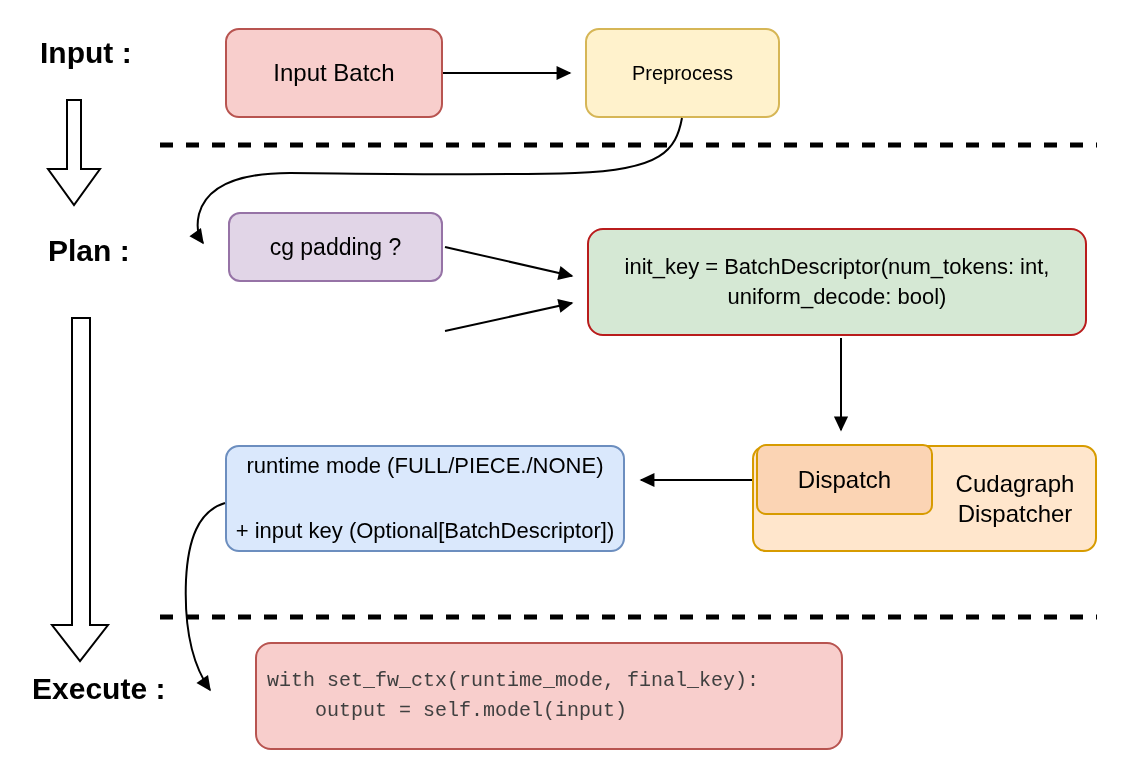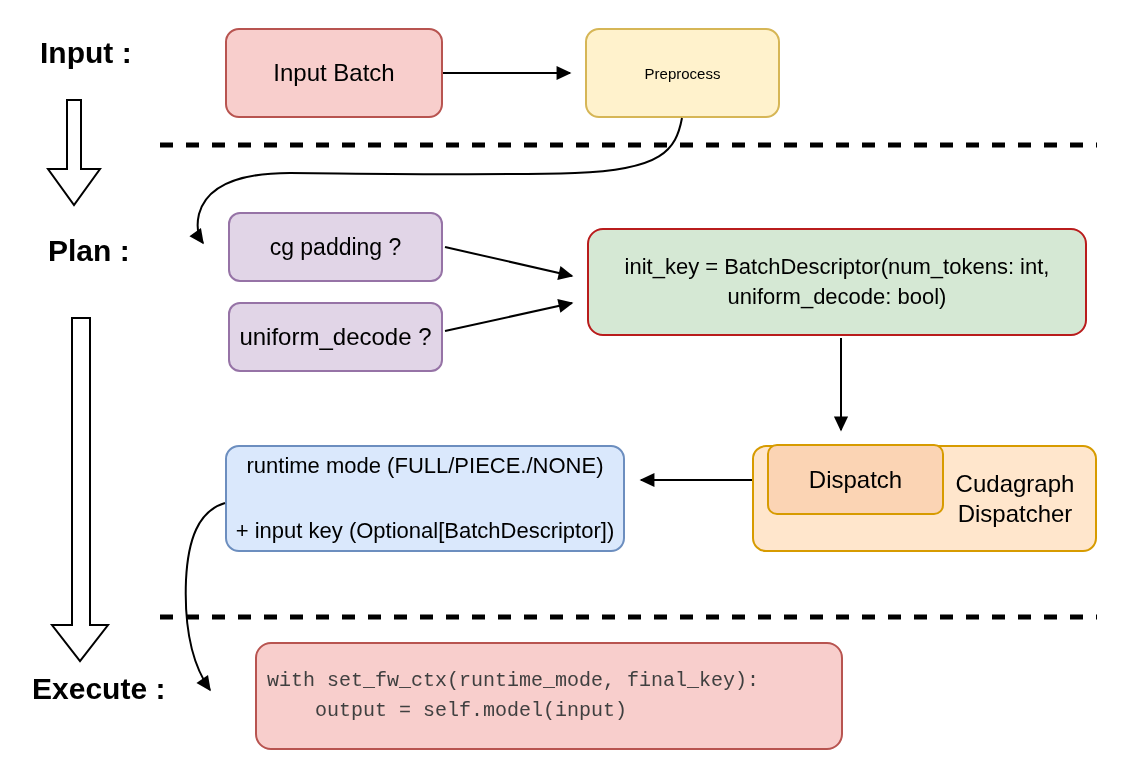--- a/index.html
+++ b/index.html
@@ -30,21 +30,21 @@
   }
   .node .line{white-space:nowrap;}
   #input-batch{
     left:225px;top:28px;width:218px;height:90px;
     background:#f8cecc;border:2px solid #b85450;border-radius:14px;
     font-size:24px;
   }
   #preprocess{
     left:585px;top:28px;width:195px;height:90px;
     background:#fff2cc;border:2px solid #d6b656;border-radius:14px;
-    font-size:15px;
+    font-size:20px;
     text-align:center;
   }
   #cg-padding{
     left:228px;top:212px;width:215px;height:70px;
     background:#e1d5e7;border:2px solid #9673a6;border-radius:12px;
     font-size:23px;
   }
   #uniform-decode{
     left:228px;top:302px;width:215px;height:70px;
     background:#e1d5e7;border:2px solid #9673a6;border-radius:12px;
@@ -61,21 +61,20 @@
   }
   #cudagraph-label{
     left:933px;top:445px;width:164px;height:107px;
     font-size:24px;line-height:30px;
     background:transparent;border:none;
   }
   #dispatch{
     left:756px;top:444px;width:177px;height:71px;
     background:#fbd4b4;border:2px solid #d79b00;border-radius:10px;
     font-size:24px;
-    margin-left:11px;
   }
   #runtime-mode{
     left:225px;top:445px;width:400px;height:107px;
     background:#dae8fc;border:2px solid #6c8ebf;border-radius:14px;
     font-size:22px;line-height:30px;gap:35px;
   }
   #execute-code{
     left:255px;top:642px;width:588px;height:108px;
     background:#f8cecc;border:2px solid #b85450;border-radius:16px;
     align-items:flex-start;
@@ -104,23 +103,20 @@
   </div>
 
   <div class="node" id="preprocess">
     <div class="line">Preprocess</div>
   </div>
 
   <div class="node" id="cg-padding">
     <div class="line">cg padding ?</div>
   </div>
 
-  <div class="node" id="uniform-decode">
-    <div class="line">uniform_decode ?</div>
-  </div>
 
   <div class="node" id="init-key">
     <div class="line">init_key = BatchDescriptor(num_tokens: int,</div>
     <div class="line">uniform_decode: bool)</div>
   </div>
 
   <div class="node" id="cudagraph-outer"></div>
   <div class="node" id="cudagraph-label">Cudagraph Dispatcher</div>
   <div class="node" id="dispatch">
     <div class="line">Dispatch</div>

